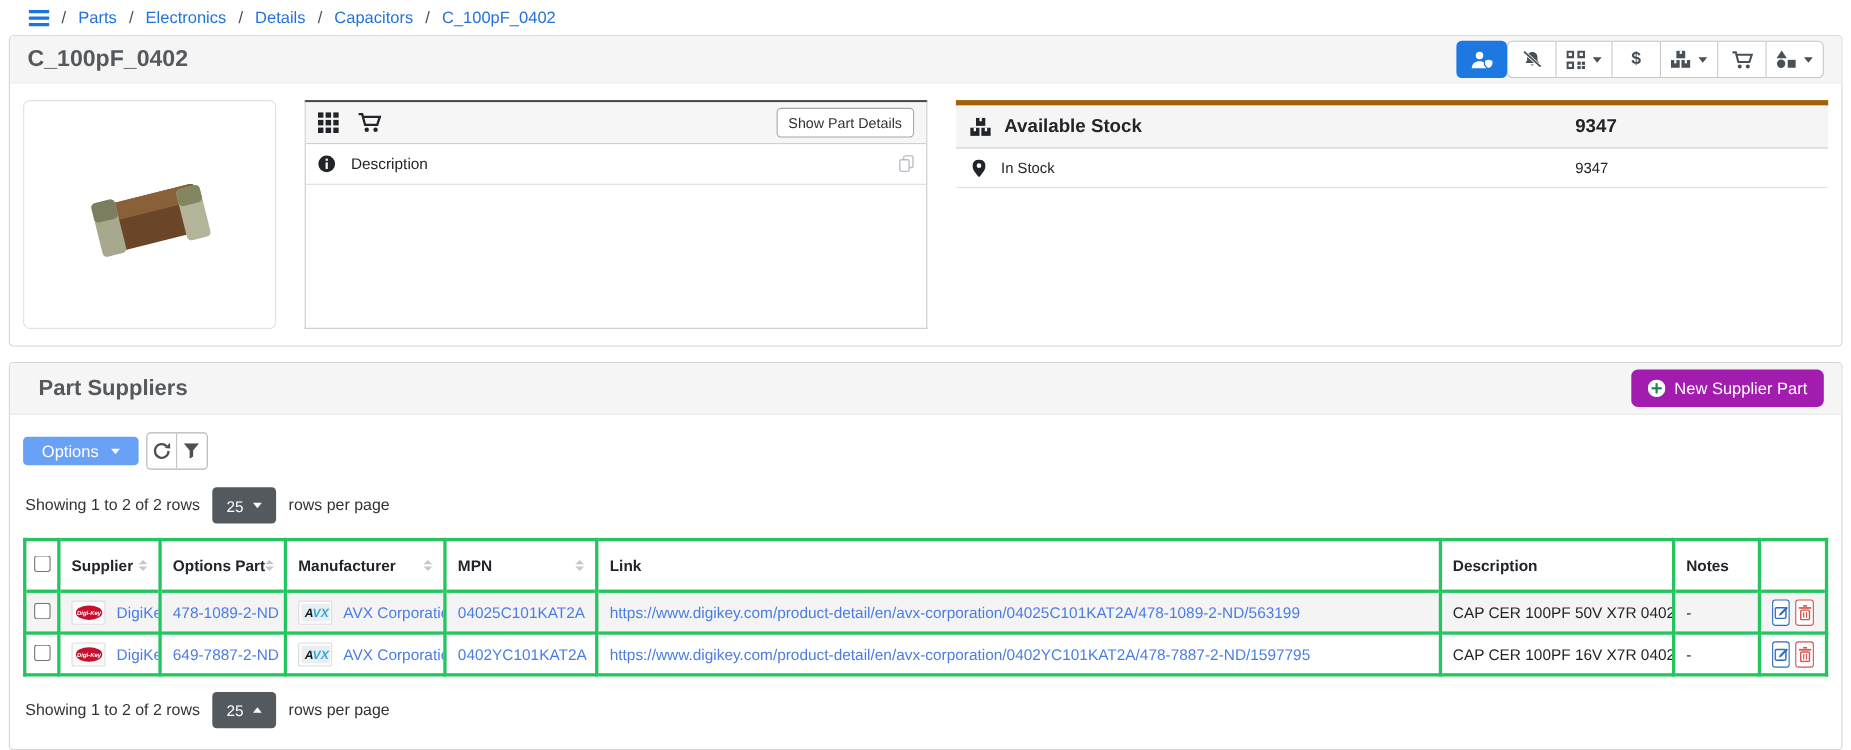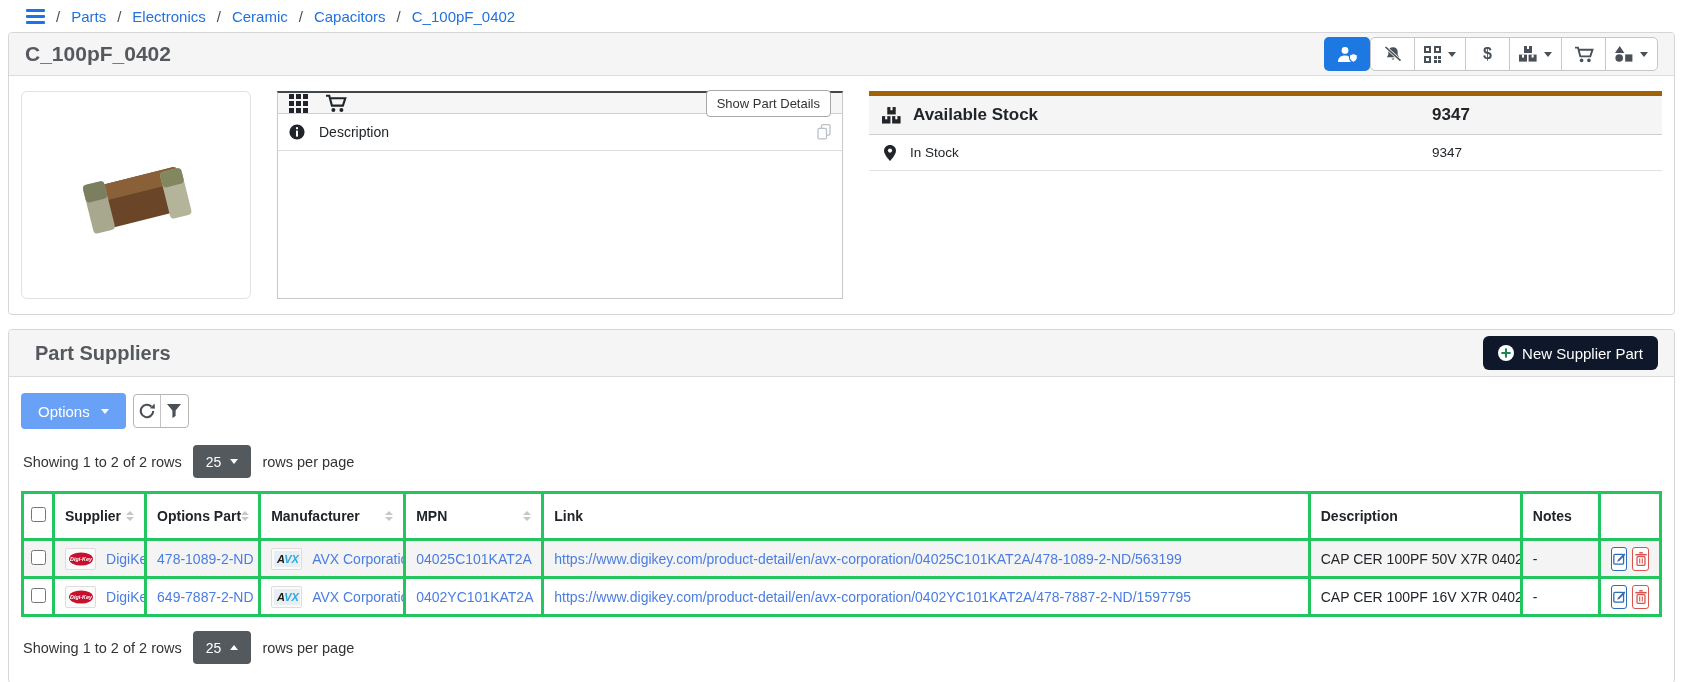--- a/index.html
+++ b/index.html
@@ -19,42 +19,42 @@
   .btn-blue-icon { width:46px; height:34px; background:#1d78e2; border-radius:5px; display:flex; align-items:center; justify-content:center; cursor:pointer; }
   .icon-group { display:flex; align-items:stretch; border:1px solid #c6c6c6; border-radius:5px; height:34px; background:#fff; }
   .gbtn { min-width:44px; padding:0 9px; display:flex; align-items:center; justify-content:center; gap:7px; border-right:1px solid #c9c9c9; cursor:pointer; color:#495057; }
   .gbtn:last-child { border-right:none; }
   .dollar { font-weight:bold; font-size:16px; color:#495057; }
 
   .top-body { display:flex; gap:26px; padding:15px 12px; height:238px; }
   .thumb-card { width:230px; border:1px solid #e2e2e2; border-radius:6px; display:flex; align-items:center; justify-content:center; background:#fff; }
 
   .details-card { width:566px; border:1px solid #c9c9c9; border-top:2px solid #41464b; }
-  .dc-header { height:21px; background:#f6f6f6; border-bottom:1px solid #cfcfcf; display:flex; align-items:center; padding:0 11px; gap:17px; }
+  .dc-header { height:38px; background:#f6f6f6; border-bottom:1px solid #cfcfcf; display:flex; align-items:center; padding:0 11px; gap:17px; }
   .show-details-btn { margin-left:auto; font-size:13px; color:#333; background:#fff; border:1px solid #a8a8a8; border-radius:4px; padding:5px 10px; cursor:pointer; }
   .dc-row { height:37px; display:flex; align-items:center; padding:0 11px; border-bottom:1px solid #ddd; font-size:14px; }
   .dc-row .lbl { width:178px; margin-left:14px; }
 
   .stock-card { flex:1; border-top:5px solid #a16207; }
   .sc-header { height:39px; background:#f5f5f5; border-bottom:1px solid #cfcfcf; display:flex; align-items:center; padding:0 13px; position:relative; }
   .sc-title { font-size:17px; font-weight:bold; margin-left:12px; }
   .sc-total { position:absolute; left:71%; font-size:17px; font-weight:bold; }
   .sc-row { height:36px; border-bottom:1px solid #e2e2e2; display:flex; align-items:center; padding:0 15px; font-size:13.5px; position:relative; }
   .sc-row .lbl { margin-left:14px; }
   .sc-val { position:absolute; left:71%; }
 
   
   .suppliers-panel { margin-top:14px; }
   .sp-header { height:47px; }
   .sp-title { font-size:20px; color:#55595e; font-weight:600;margin-left:10px; }
-  .btn-green { margin-left:auto; background:#0f172a; color:#fff; border:none; border-radius:6px; height:34px; padding:0 15px; font-size:15px; display:flex; align-items:center; gap:8px; cursor:pointer;text-align:right; }
+  .btn-green { margin-left:auto; background:#a21caf; color:#fff; border:none; border-radius:6px; height:34px; padding:0 15px; font-size:15px; display:flex; align-items:center; gap:8px; cursor:pointer;text-align:right; }
 
   .sp-body { padding:16px 12px 6px; }
   .toolbar-row { display:flex; align-items:center; margin-bottom:16px; }
-  .btn-options { background:#69a1f7; color:#fff; border:none; border-radius:4px; height:36px; padding:0 17px; font-size:15px; display:flex; align-items:center; gap:11px; cursor:pointer; }
+  .btn-options { background:#69a1f7; color:#fff; border:none; border-radius:4px; height:26px; padding:0 17px; font-size:15px; display:flex; align-items:center; gap:11px; cursor:pointer; }
   .rf-group { display:flex; border:1px solid #b5b5b5; border-radius:4px; height:34px; margin-left:7px; overflow:hidden; }
   .rf-btn { width:27px; display:flex; align-items:center; justify-content:center; cursor:pointer; border-right:1px solid #c5c5c5; }
   .rf-btn:last-child { border-right:none; }
   .toolbar-right { margin-left:auto; display:flex; align-items:center; gap:12px; }
   .search-input { width:198px; height:37px; border:1px solid #ccc; border-radius:4px; padding:0 13px; font-size:15px; color:#495057; outline:none; }
   .search-input::placeholder { color:#8d949b; }
   .btn-columns { width:56px; height:36px; background:#565e64; border:none; border-radius:4px; display:flex; align-items:center; justify-content:center; gap:8px; cursor:pointer; color:#fff; }
 
   .showing-row { display:flex; align-items:center; gap:11px; font-size:14.5px; color:#333; margin:4px 0 13px 2px; }
   .btn-pagesize { background:#54595e; color:#fff; border:none; border-radius:4px; height:33px; padding:0 13px; display:flex; align-items:center; gap:9px; font-size:14px; cursor:pointer; }
@@ -93,21 +93,21 @@
         <rect width="19" height="3" rx="1" fill="#1a73e8"></rect>
         <rect y="6" width="19" height="3" rx="1" fill="#1a73e8"></rect>
         <rect y="12" width="19" height="3" rx="1" fill="#1a73e8"></rect>
       </svg>
   </span>
   <span class="crumb-sep">/</span>
   <span class="crumb-link">Parts</span>
   <span class="crumb-sep">/</span>
   <span class="crumb-link">Electronics</span>
   <span class="crumb-sep">/</span>
-  <span class="crumb-link">Ceramic</span>
+  <span class="crumb-link">Details</span>
   <span class="crumb-sep">/</span>
   <span class="crumb-link">Capacitors</span>
   <span class="crumb-sep">/</span>
   <span class="crumb-link">C_100pF_0402</span>
 </div>
 
 <div class="panel">
   <div class="panel-header">
     <span class="page-title">C_100pF_0402</span>
     <div class="header-actions">

